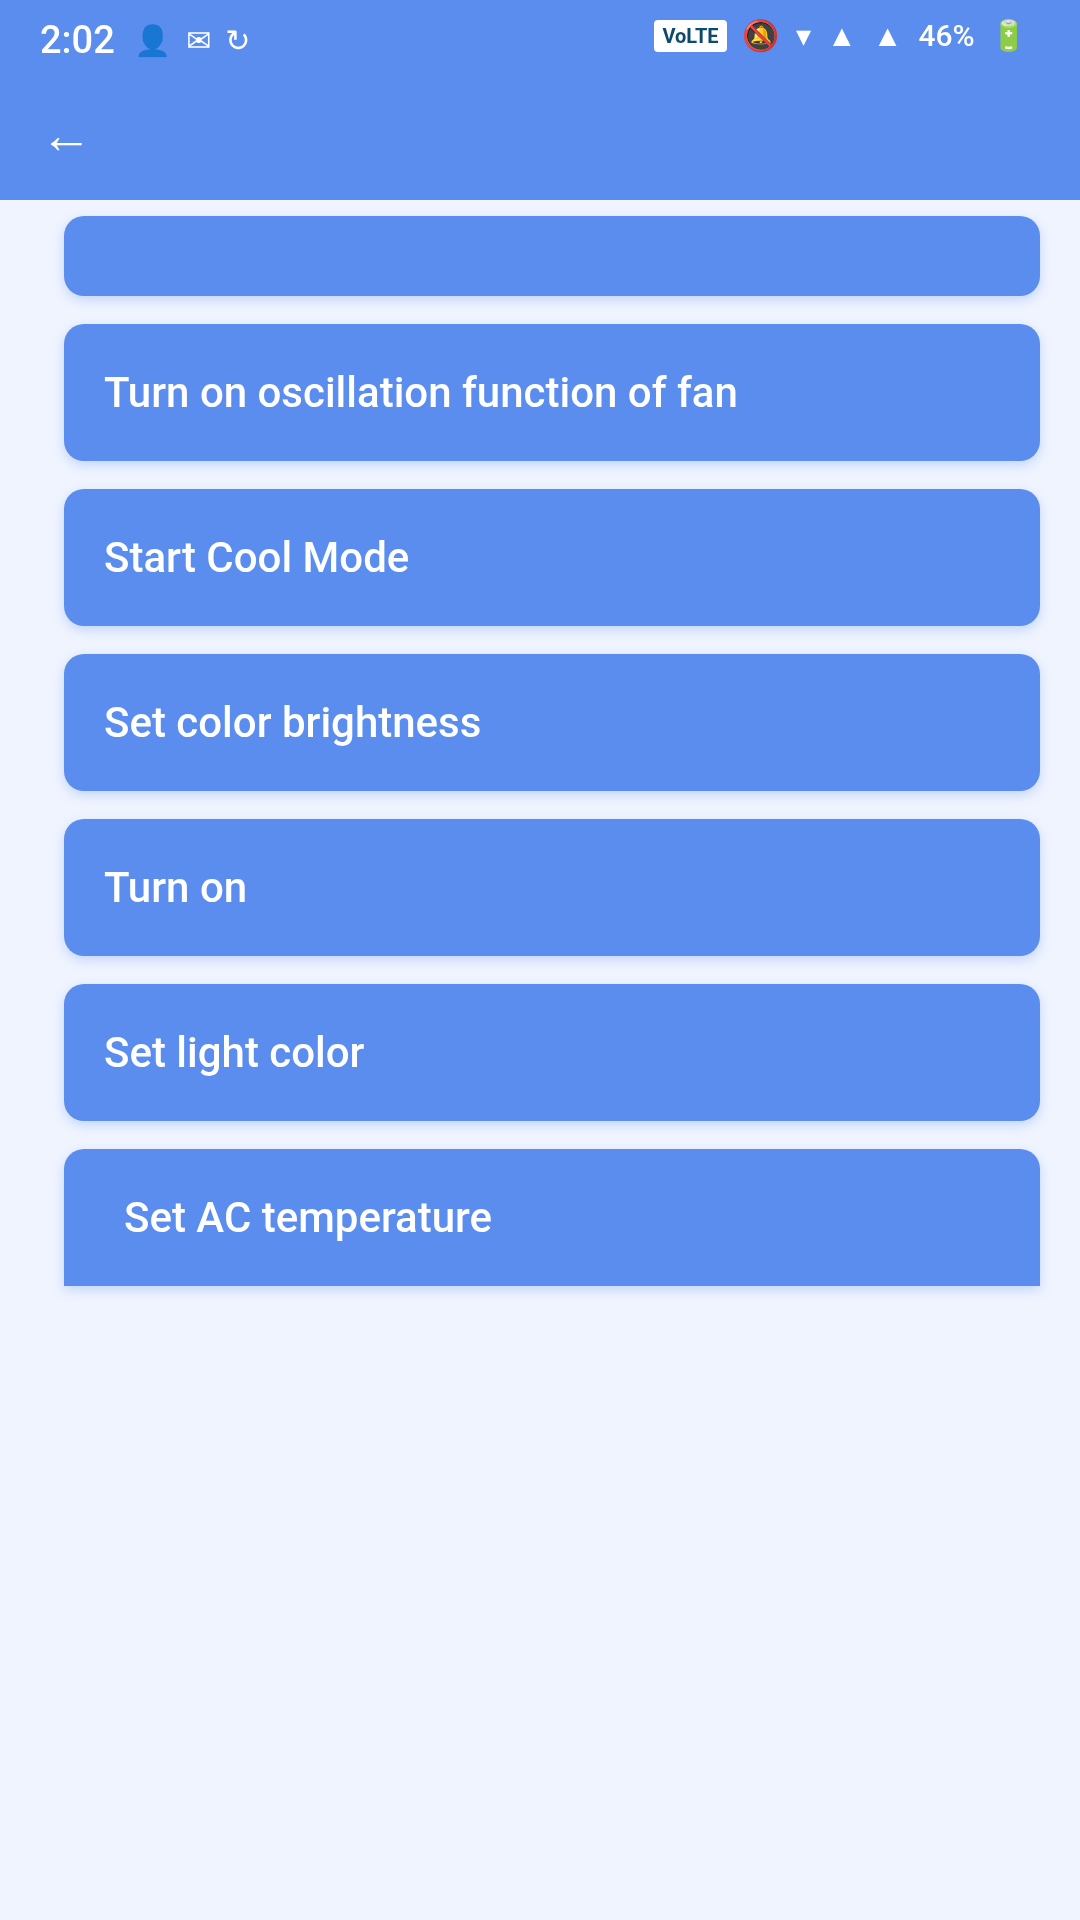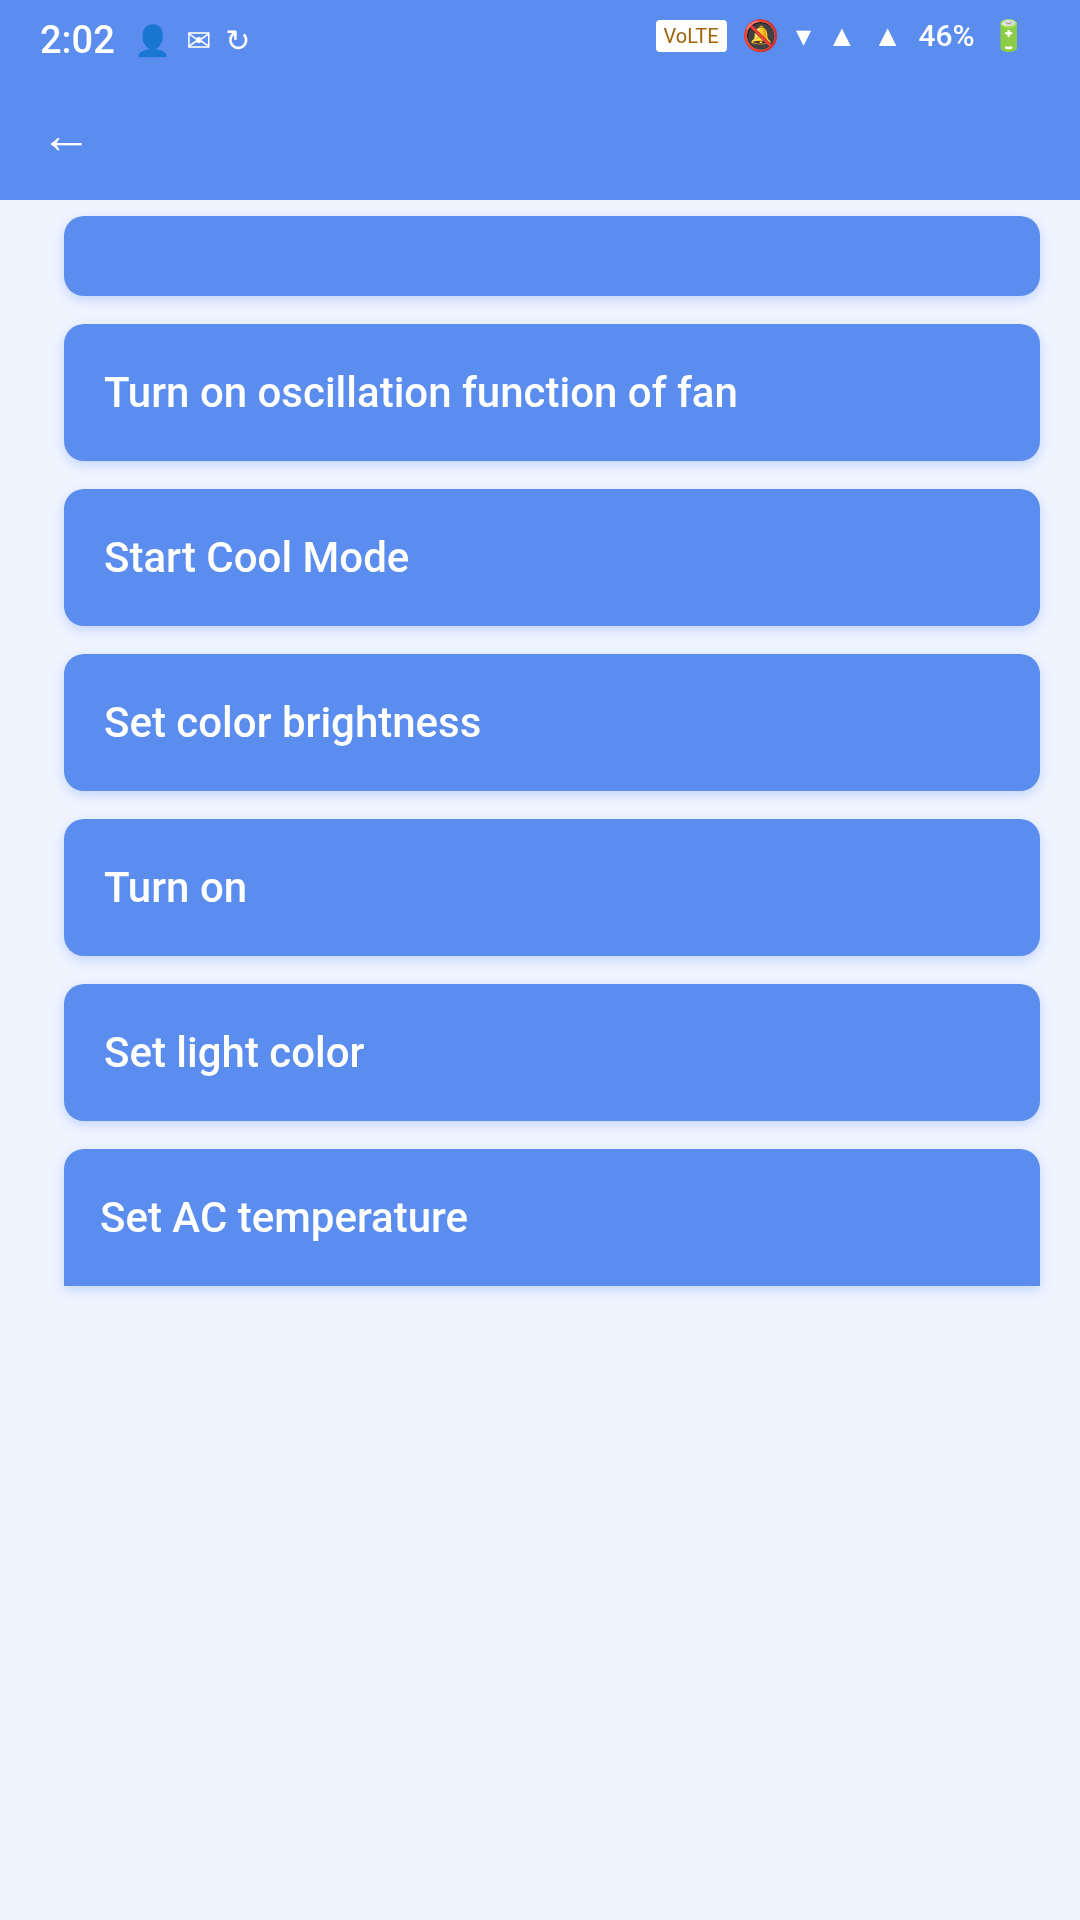--- a/index.html
+++ b/index.html
@@ -51,23 +51,23 @@
     }
 
     .status-bar-right {
       display: flex;
       align-items: center;
       gap: 16px;
     }
 
     .volte-badge {
       background-color: white;
-      color: #a16207;
+      color: #0c4a6e;
       font-size: 20px;
-      font-weight: 400;
+      font-weight: 700;
       padding: 4px 8px;
       border-radius: 4px;
     }
 
     .battery-text {
       color: white;
       font-size: 30px;
       font-weight: 500;
     }
 
@@ -127,21 +127,21 @@
     .action-btn-label {
       color: white;
       font-size: 42px;
       font-weight: 500;
     }
 
     
     .bottom-partial-card {
       background-color: #5b8def;
       border-radius: 20px 20px 0 0;
-      padding: 44px 36px;
+      padding: 44px 60px;
       margin-bottom: 0;
       cursor: pointer;
       box-shadow: 0 4px 12px rgba(91, 141, 239, 0.3);
     }
   </style>
 </head>
 <body>
 
 <div class="status-bar">
   <div class="status-bar-left">

